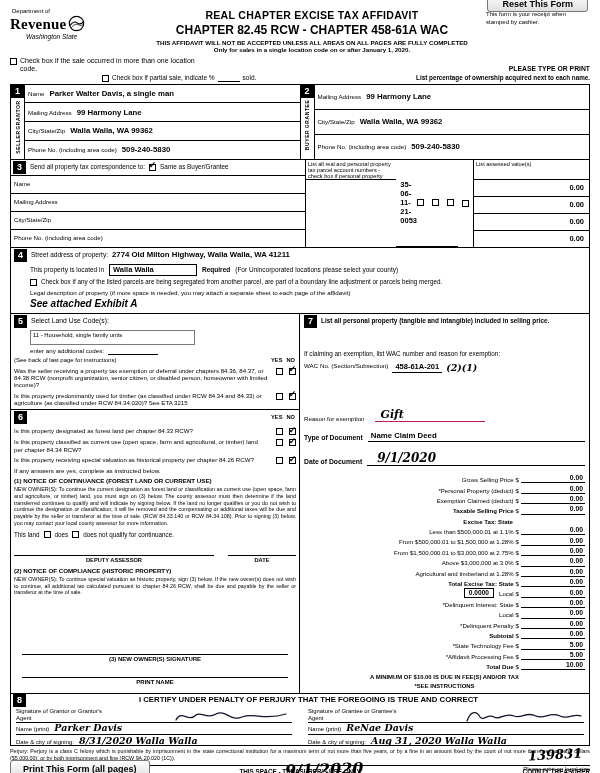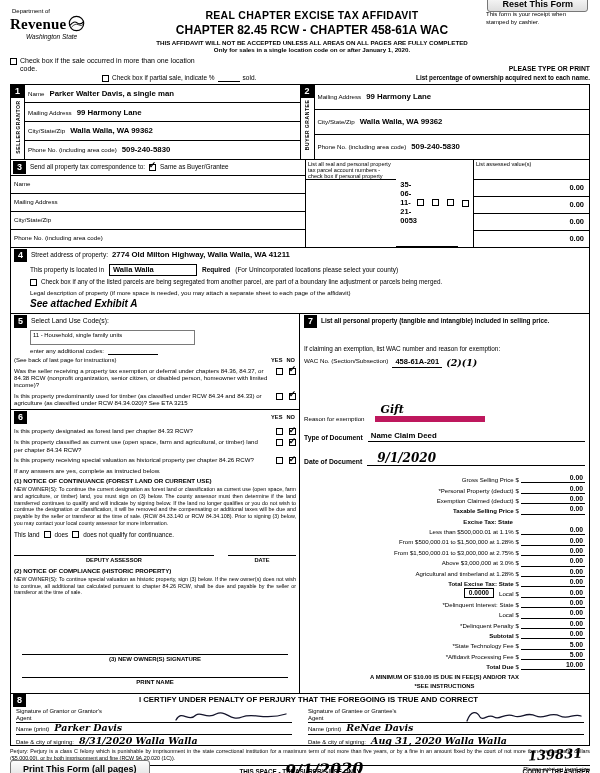--- a/index.html
+++ b/index.html
@@ -107,21 +107,21 @@
   .sec7{flex:1;display:flex;flex-direction:column;padding:1px 4px 3px;}
   .sec7-head{display:flex;gap:4px;align-items:flex-start;}
   .sec7-head .txt{font-size:6.4px;font-weight:bold;padding-top:2px;}
   .pp-space{height:32px;}
   .exm-intro{font-size:6.4px;margin-top:2px;}
   .wac-row{display:flex;gap:4px;margin-top:4px;}
   .wac-label{font-size:6.2px;}
   .wac-val{font-size:7.5px;font-weight:bold;border-bottom:1px solid #000;padding:0 3px;}
   .wac-hand{font-size:9.5px;}
   .reason-row{display:flex;align-items:flex-end;gap:10px;margin-top:3px;}
-  .reason-hand{font-size:11px;border-bottom:6px solid #be185d;min-width:110px;padding:0 6px;margin-top:32px;}
+  .reason-hand{font-size:11px;border-bottom:1px solid #be185d;min-width:110px;padding:0 6px;margin-top:32px;}
   .doc-row{display:flex;align-items:flex-end;gap:5px;margin-top:9px;}
   .doc-label{font-size:6.8px;font-weight:bold;flex-shrink:0;}
   .doc-val{font-size:7.8px;font-weight:bold;border-bottom:1px solid #000;flex:1;padding:0 3px;}
   .date-hand{font-size:12px;border-bottom:1px solid #000;flex:1;padding:0 10px;}
   .fin-block{margin-top:7px;}
   .fin-row{display:flex;justify-content:flex-end;align-items:flex-end;height:10.4px;}
   .fin-label{font-size:6.1px;text-align:right;}
   .fin-label.b{font-weight:bold;}
   .fin-dollar{font-size:6.1px;margin:0 2px;}
   .fin-value{flex:0 0 64px;border-bottom:1px solid #000;text-align:right;font-size:6.8px;font-weight:bold;padding:0 2px;}

